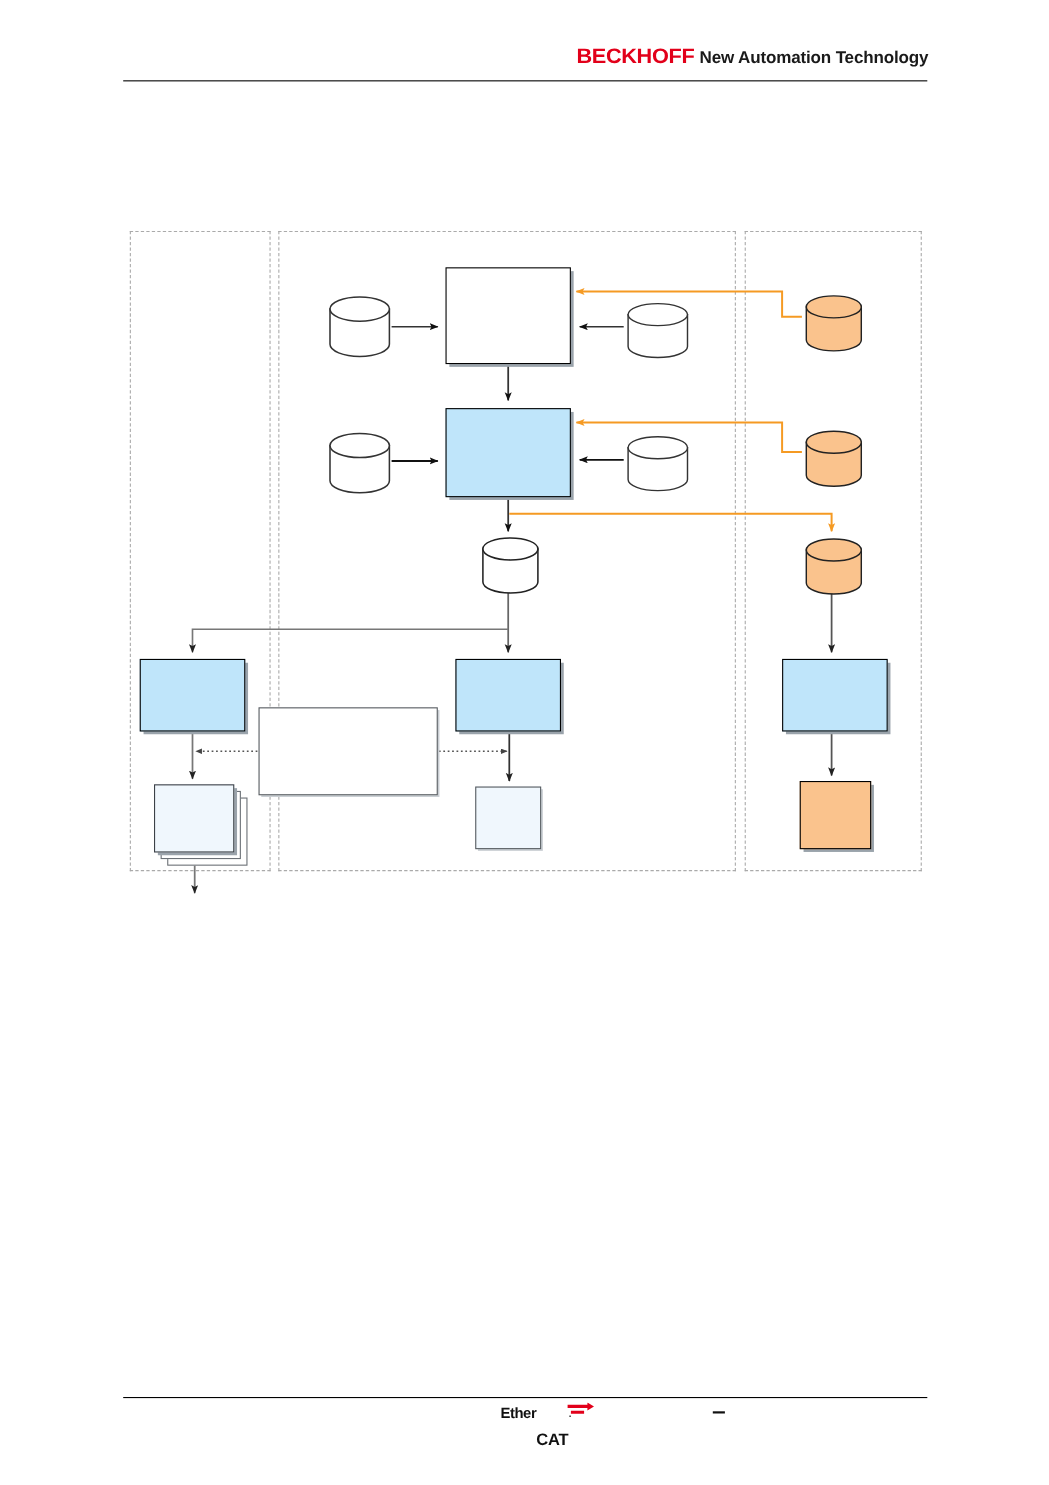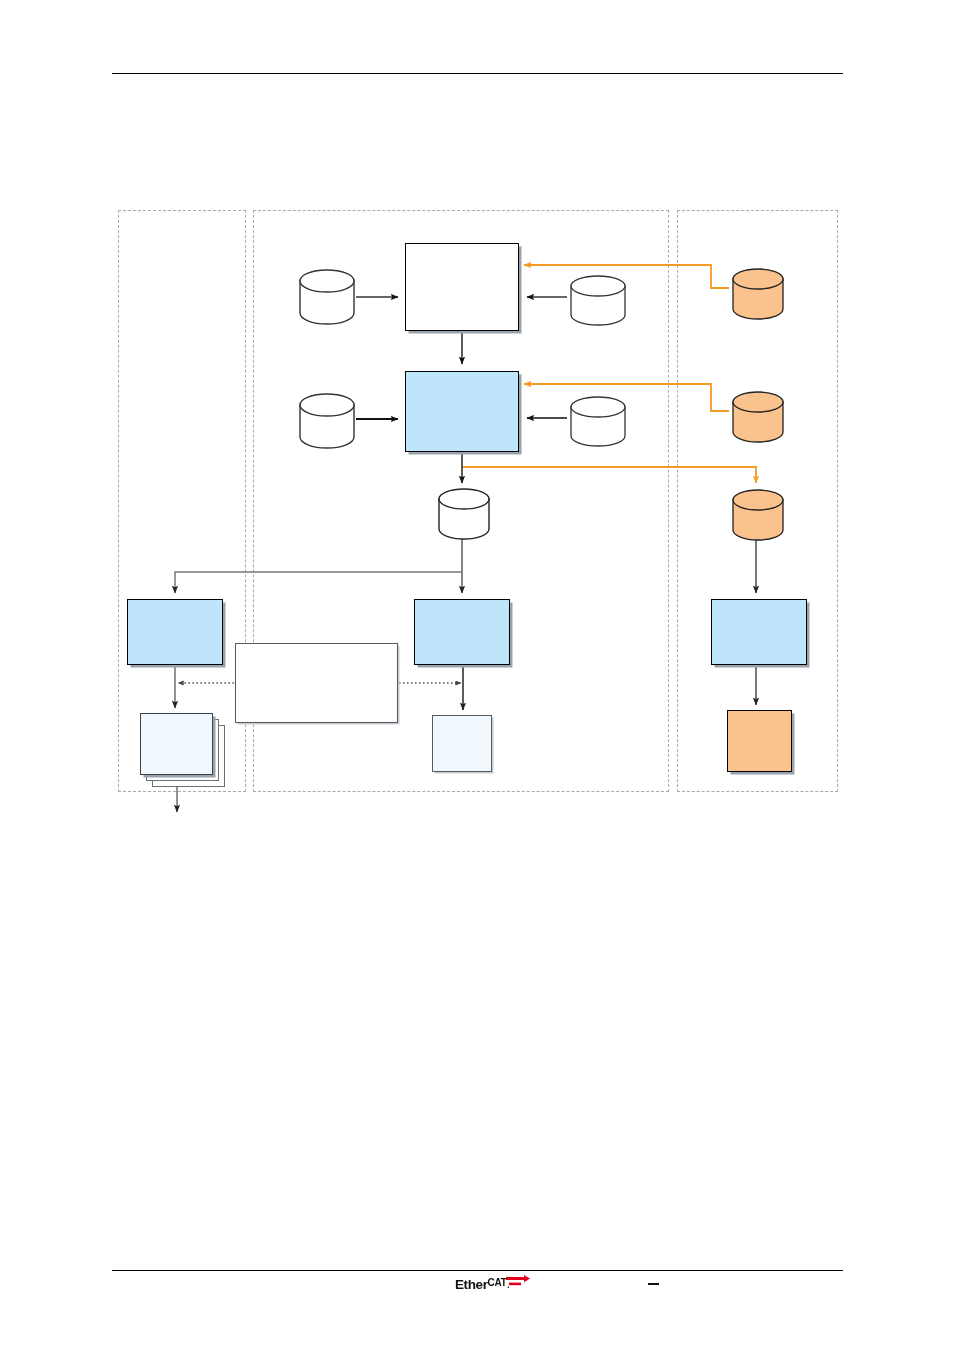--- a/index.html
+++ b/index.html
@@ -81,24 +81,25 @@
   }
   .ec-ether {
     font-family: "Liberation Sans", sans-serif;
     font-size: 13.5px;
     font-weight: bold;
     color: #111111;
     letter-spacing: -0.4px;
   }
   .ec-cat {
     font-family: "Liberation Sans", sans-serif;
-    font-size: 10px;
+    font-size: 15px;
     font-weight: bold;
     color: #111111;
     letter-spacing: -0.2px;
+    margin-top: 24px;
   }
   .ec-dot {
     font-size: 12px;
     color: #111111;
     margin-left: 0px;
   }
   .ec-arrow {
     position: relative;
     width: 26px;
     height: 14px;
@@ -171,20 +172,24 @@
   
   .cyl { position: absolute; }
   .cyl svg { display: block; overflow: visible; }
 </style>
 </head>
 <body>
 
 <div id="page">
 
   <div class="header">
+    <div class="brand-block">
+      <span class="brand-beckhoff">BECKHOFF</span>
+      <span class="brand-tagline">New Automation Technology</span>
+    </div>
     <div class="header-rule"></div>
   </div>
 
   <div class="diagram">
 
     <div class="lane" style="left:118px;  top:210px; width:128px; height:582px;"></div>
     <div class="lane" style="left:253px;  top:210px; width:416px; height:582px;"></div>
     <div class="lane" style="left:677px;  top:210px; width:161px; height:582px;"></div>
 
     <svg width="954" height="1350" style="position:absolute;left:0;top:0;">

